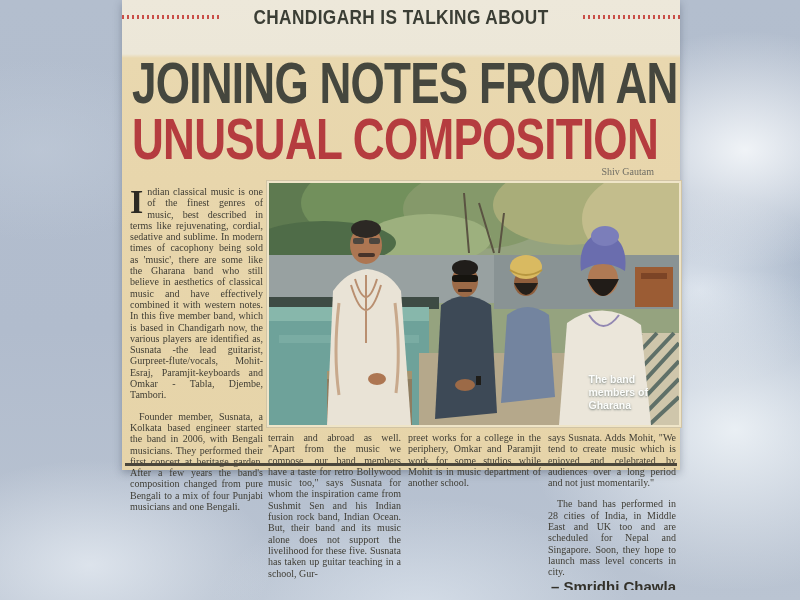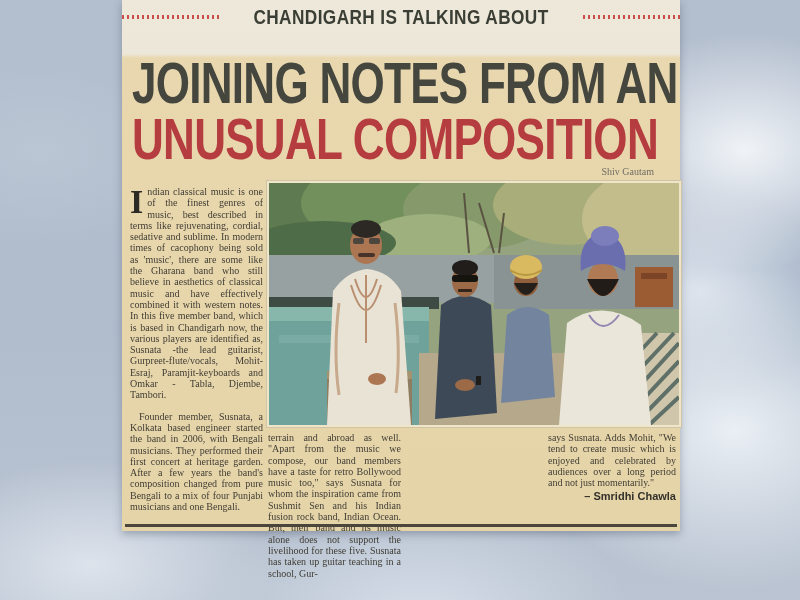--- a/index.html
+++ b/index.html
@@ -10,21 +10,21 @@
       radial-gradient(240px 170px at 745px 150px, rgba(243,246,249,.95), rgba(243,246,249,0) 70%),
       radial-gradient(300px 230px at 735px 430px, rgba(238,243,247,.92), rgba(238,243,247,0) 70%),
       radial-gradient(190px 140px at 700px 290px, rgba(226,233,241,.85), rgba(226,233,241,0) 70%),
       radial-gradient(170px 230px at 800px 300px, rgba(152,170,192,.55), rgba(152,170,192,0) 70%),
       radial-gradient(260px 150px at 90px 565px, rgba(229,235,242,.8), rgba(229,235,242,0) 70%),
       radial-gradient(300px 160px at 420px 610px, rgba(223,231,240,.7), rgba(223,231,240,0) 70%),
       radial-gradient(220px 130px at 40px 150px, rgba(196,206,219,.5), rgba(196,206,219,0) 70%),
       linear-gradient(180deg,#b3bece 0%,#b1bccd 55%,#bac4d2 100%);
   }
   .clipping{
-    position:absolute;left:122px;top:0;width:558px;height:531px;
+    position:absolute;left:122px;top:0;width:558px;height:470px;
     background:linear-gradient(180deg,#ede8da 0px,#ece7d8 54px,#e9d8af 58px,#e8d6ac 180px,#e6d4a9 100%);
     box-shadow:0 3px 8px rgba(50,60,80,.35);
   }
   .masthead{position:absolute;top:4px;left:0;right:0;height:26px;display:flex;align-items:center;}
   .dots{flex:1;height:4px;background:repeating-linear-gradient(90deg,#c94e47 0 2px,transparent 2px 5px);}
   .masthead-title{
     font-family:"Liberation Sans",sans-serif;font-weight:bold;font-size:21px;
     color:#3b3e35;transform:scaleX(.82);white-space:nowrap;padding:0 2px;letter-spacing:.5px;
   }
   .headline{position:absolute;left:10px;white-space:nowrap;font-family:"Liberation Sans",sans-serif;
@@ -43,21 +43,21 @@
   .col{position:absolute;text-align:justify;color:#3f3d34;font-size:10px;line-height:11.3px;overflow:hidden;}
   .col p{margin:0;}
   .col p + p{text-indent:9px;margin-top:10px;}
   .indent{text-indent:9px;}
   #col1{left:8px;top:186px;width:133px;height:402px;}
   #col2{left:146px;top:432px;width:133px;height:158px;}
   #col3{left:286px;top:432px;width:133px;height:158px;}
   #col4{left:426px;top:432px;width:128px;height:158px;}
   .dropcap{float:left;font-weight:bold;font-size:34px;line-height:27px;padding:2px 4px 0 0;color:#2c2a24;}
   .byline{text-align:right;font-family:"Liberation Sans",sans-serif;font-weight:bold;
-    font-size:11px;margin-top:3px;color:#33312a;}
+    font-size:15px;margin-top:3px;color:#33312a;}
   .bottom-rule{position:absolute;left:3px;right:3px;bottom:4px;height:3px;background:#4a463b;}
 </style>
 </head>
 <body>
 
 <div class="clipping">
 
   <div class="masthead">
     <div class="dots"></div>
     <div class="masthead-title">CHANDIGARH IS TALKING ABOUT</div>
@@ -133,33 +133,38 @@
 
       <g>
         <path d="M290 242 L298 140 Q334 114 372 142 L382 242 Z" fill="#ebe6da"></path>
         <path d="M320 132 Q334 154 350 132" stroke="#9287b2" stroke-width="2" fill="none"></path>
         <ellipse cx="334" cy="96" rx="15" ry="17" fill="#b07a54"></ellipse>
         <path d="M318 96 Q334 130 350 96 Z" fill="#211c18"></path>
         <path d="M312 88 Q308 56 334 48 Q360 56 356 88 Q334 74 312 88 Z" fill="#6a6dae"></path>
         <ellipse cx="336" cy="53" rx="14" ry="10" fill="#7b7eba"></ellipse>
       </g>
     </svg>
+    <div class="caption">The band
+members of
+Gharana</div>
   </div>
 
   <div class="col" id="col1">
     <p><span class="dropcap">I</span><span>ndian classical music is one of the finest genres of music, best described in terms like rejuvenating, cordial, sedative and sublime. In modern times of cacophony being sold as 'music', there are some like the Gharana band who still believe in aesthetics of classical music and have effectively combined it with western notes. In this five member band, which is based in Chandigarh now, the various players are identified as, Susnata -the lead guitarist, Gurpreet-flute/vocals, Mohit- Esraj, Paramjit-keyboards and Omkar - Tabla, Djembe, Tambori.</span></p>
     <p class="indent">Founder member, Susnata, a Kolkata based engineer started the band in 2006, with Bengali musicians. They performed their first concert at heritage garden. After a few years the band's composition changed from pure Bengali to a mix of four Punjabi musicians and one Bengali.</p>
   </div>
 
   <div class="col" id="col2">
     <p>terrain and abroad as well. "Apart from the music we compose, our band members have a taste for retro Bollywood music too," says Susnata for whom the inspiration came from Sushmit Sen and his Indian fusion rock band, Indian Ocean. But, their band and its music alone does not support the livelihood for these five. Susnata has taken up guitar teaching in a school, Gur-</p>
   </div>
 
   <div class="col" id="col3">
+    <p>preet works for a college in the periphery, Omkar and Paramjit work for some studios while Mohit is in music department of another school.</p>
   </div>
 
   <div class="col" id="col4">
     <p>says Susnata. Adds Mohit, "We tend to create music which is enjoyed and celebrated by audiences over a long period and not just momentarily."</p>
+    <p class="indent">The band has performed in 28 cities of India, in Middle East and UK too and are scheduled for Nepal and Singapore. Soon, they hope to launch mass level concerts in city.</p>
     <div class="byline">– Smridhi Chawla</div>
   </div>
 
   <div class="bottom-rule"></div>
 </div>
 
 </body></html>

